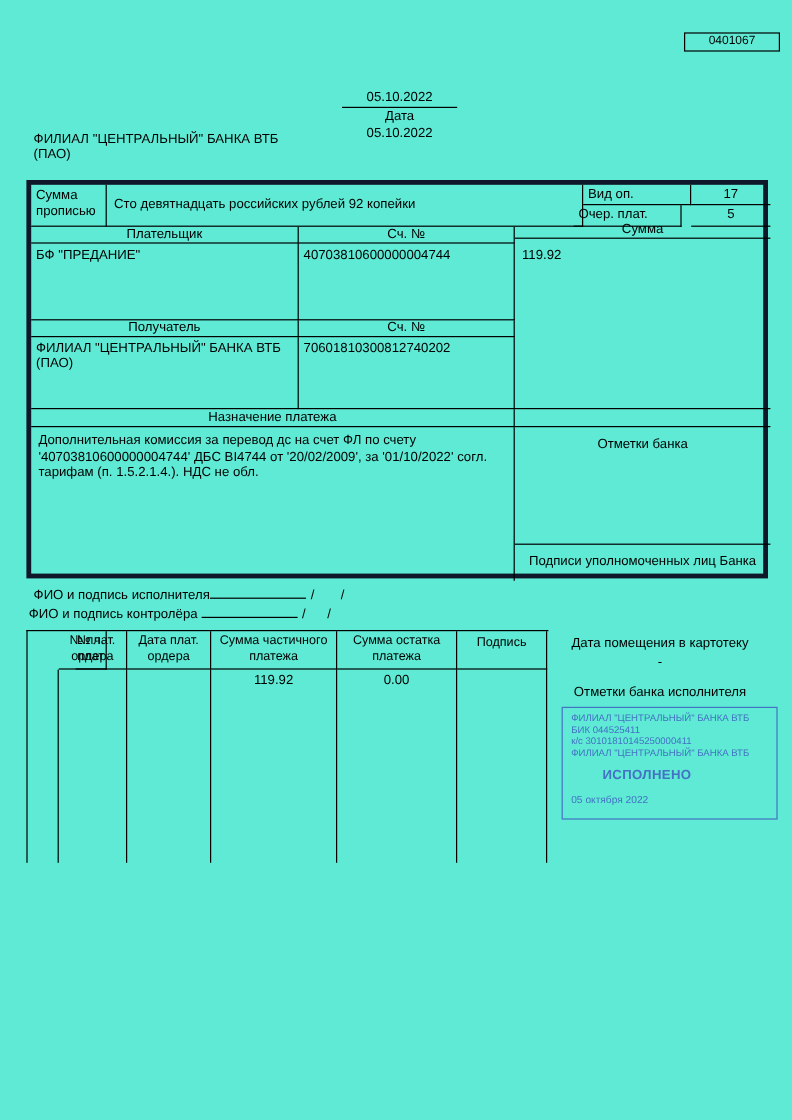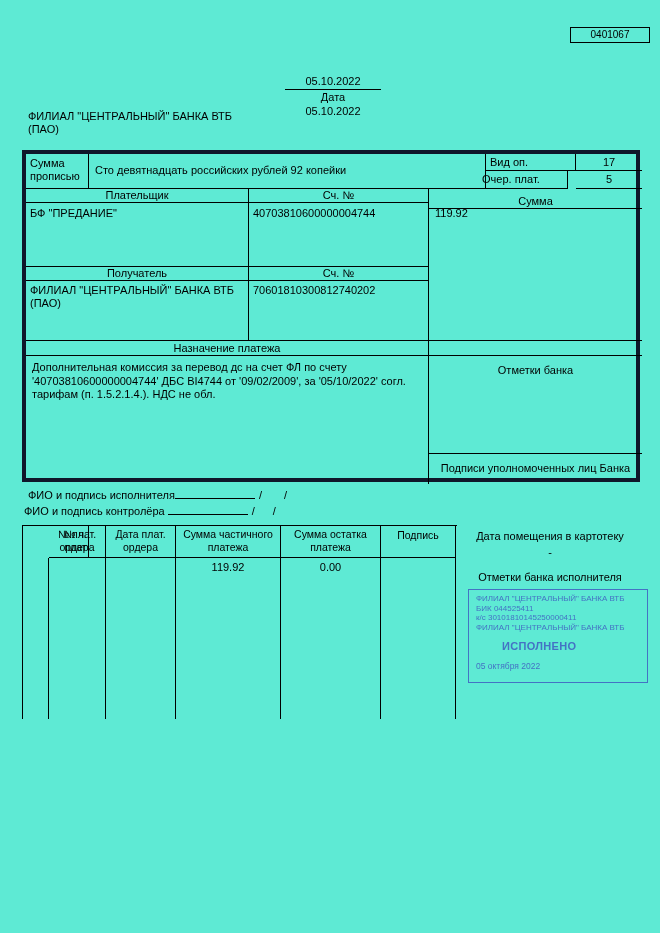--- a/index.html
+++ b/index.html
@@ -47,36 +47,36 @@
     <div class="cell br bb" style="left:0;top:0;width:63px;height:35px;padding:3px 4px;">Сумма прописью</div>
     <div class="cell br bb" style="left:63px;top:0;width:397px;height:35px;padding:10px 6px 0;">Сто девятнадцать российских рублей 92 копейки</div>
 
     <div class="cell br bb" style="left:460px;top:0;width:90px;height:17px;padding:2px 4px 0;">Вид оп.</div>
     <div class="cell bb ctr" style="left:550px;top:0;width:66px;height:17px;padding-top:2px;">17</div>
     <div class="cell br bb" style="left:452px;top:17px;width:90px;height:18px;padding:2px 4px 0;">Очер. плат.</div>
     <div class="cell bb ctr" style="left:550px;top:17px;width:66px;height:18px;padding-top:2px;">5</div>
 
     <div class="cell br bb ctr" style="left:0;top:35px;width:223px;height:14px;">Плательщик</div>
     <div class="cell br bb ctr" style="left:223px;top:35px;width:180px;height:14px;">Сч. №</div>
-    <div class="cell bb ctr" style="left:403px;top:41px;width:213px;height:14px;">Сумма</div>
+    <div class="cell bb ctr" style="left:403px;top:31px;width:213px;height:14px;">Сумма</div>
 
     <div class="cell br bb" style="left:0;top:49px;width:223px;height:64px;padding:4px;">БФ "ПРЕДАНИЕ"</div>
     <div class="cell br bb" style="left:223px;top:49px;width:180px;height:64px;padding:4px;">40703810600000004744</div>
     <div class="cell bb" style="left:403px;top:49px;width:213px;height:138px;padding:4px 6px;">119.92</div>
 
     <div class="cell br bb ctr" style="left:0;top:113px;width:223px;height:14px;">Получатель</div>
     <div class="cell br bb ctr" style="left:223px;top:113px;width:180px;height:14px;">Сч. №</div>
 
     <div class="cell br bb" style="left:0;top:127px;width:223px;height:60px;padding:3px 4px;">ФИЛИАЛ "ЦЕНТРАЛЬНЫЙ" БАНКА ВТБ (ПАО)</div>
     <div class="cell br bb" style="left:223px;top:127px;width:180px;height:60px;padding:3px 4px;">70601810300812740202</div>
 
     <div class="cell br bb ctr" style="left:0;top:187px;width:403px;height:15px;line-height:14px;">Назначение платежа</div>
     <div class="cell bb" style="left:403px;top:187px;width:213px;height:15px;"></div>
 
-    <div class="cell br" style="left:0;top:202px;width:403px;height:128px;padding:5px 6px;line-height:13.5px;">Дополнительная комиссия за перевод дс на счет ФЛ по счету '40703810600000004744' ДБС BI4744 от '09/02/2009', за '05/10/2022' согл. тарифам (п. 1.5.2.1.4.). НДС не обл.</div>
+    <div class="cell br" style="left:0;top:202px;width:403px;height:128px;padding:5px 6px;line-height:13.5px;">Дополнительная комиссия за перевод дс на счет ФЛ по счету '40703810600000004744' ДБС BI4744 от '20/02/2009', за '01/10/2022' согл. тарифам (п. 1.5.2.1.4.). НДС не обл.</div>
     <div class="cell bb ctr" style="left:403px;top:202px;width:213px;height:98px;padding-top:8px;">Отметки банка</div>
     <div class="cell ctr" style="left:403px;top:300px;width:213px;height:30px;padding-top:8px;">Подписи уполномоченных лиц Банка</div>
   </div>
 
   <div class="sig-row" style="left:28px;top:487px;">
     <span>ФИО и подпись исполнителя</span><span class="sig-line"></span><span class="slash">/</span><span class="sig-gap"></span><span>/</span>
   </div>
   <div class="sig-row" style="left:24px;top:503px;">
     <span>ФИО и подпись контролёра</span>&nbsp;<span class="sig-line"></span><span class="slash">/</span><span class="sig-gap" style="width:18px;"></span><span>/</span>
   </div>

